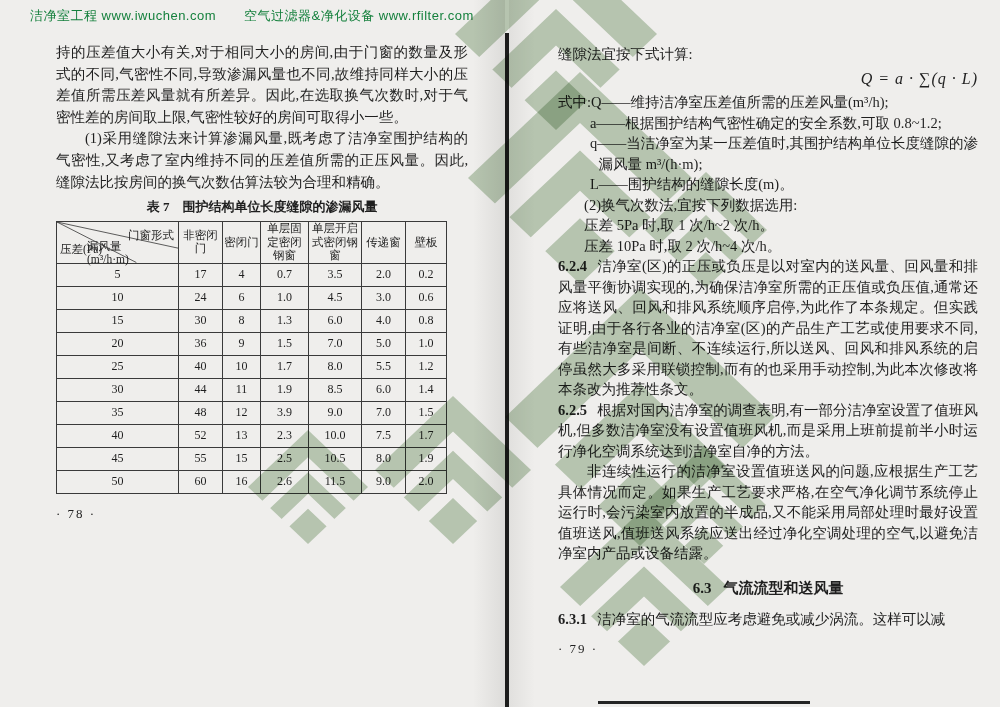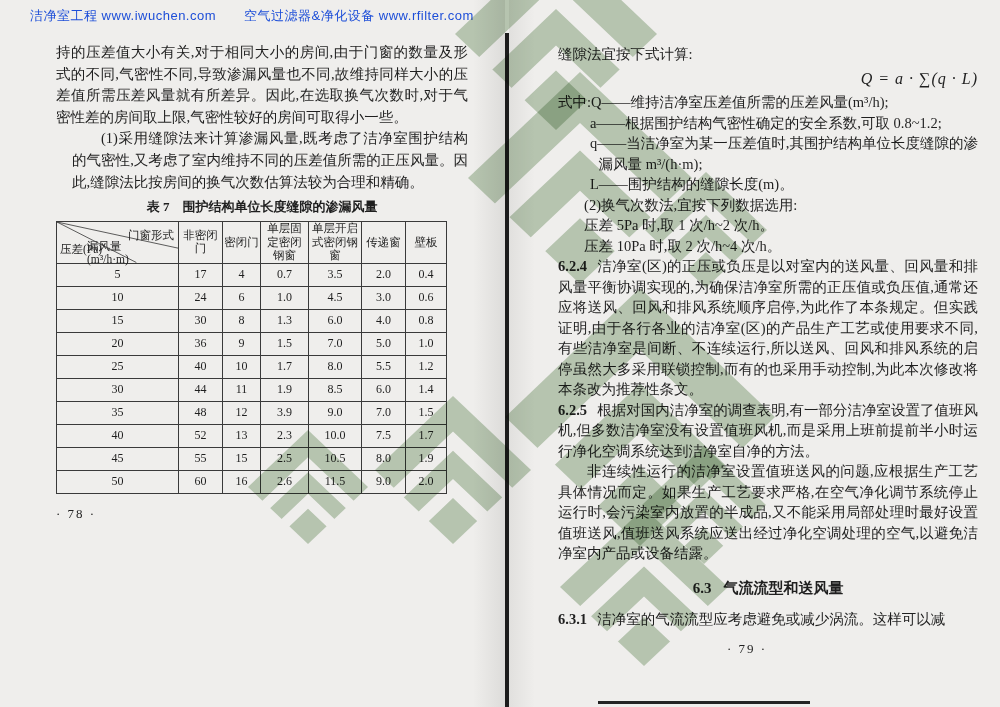--- a/index.html
+++ b/index.html
@@ -4,39 +4,39 @@
 <style>
   html,body{margin:0;padding:0;}
   body{
     width:1000px;height:707px;position:relative;overflow:hidden;
     background:#efeeec;
     font-family:"Liberation Serif","DejaVu Serif",serif;
     color:#1f1f1f;
   }
   .scan-header{
     position:absolute;left:30px;top:7px;font-size:13px;letter-spacing:.5px;
-    color:#1d4ed8;font-family:"Liberation Sans","DejaVu Sans",sans-serif;white-space:nowrap;
+    color:#15803d;font-family:"Liberation Sans","DejaVu Sans",sans-serif;white-space:nowrap;
   }
   .scan-header .gap{display:inline-block;width:28px;}
   
   .page-left{position:absolute;left:56px;top:42px;width:412px;font-size:14.5px;line-height:21.6px;text-align:justify;}
   .page-left p{margin:0;word-break:break-all;}
-  .page-left p.indent{text-indent:2em;margin-left:16px;}
+  .page-left p.indent{text-indent:2em;}
   .tbl-caption{margin-top:5px;text-align:center;font-weight:bold;font-size:13px;line-height:18px;}
   table.leak{border-collapse:collapse;table-layout:fixed;margin-top:5px;width:390px;}
   table.leak td,table.leak th{border:1px solid #3a3a3a;text-align:center;vertical-align:middle;padding:0 1px;font-weight:normal;}
   table.leak th{font-size:11.5px;line-height:13.5px;word-break:break-all;}
   table.leak td{font-size:12px;height:22px;}
   .corner{position:relative;height:62px;padding:0 !important;}
   .corner svg{position:absolute;left:0;top:0;width:100%;height:100%;}
   .corner .c-top{position:absolute;right:4px;top:3px;font-size:11.5px;}
   .corner .c-mid{position:absolute;left:30px;top:18px;font-size:11.5px;line-height:13px;text-align:left;}
   .corner .c-bot{position:absolute;left:3px;bottom:2px;font-size:11.5px;}
   .pagenum{margin-top:9px;font-size:13px;letter-spacing:2px;}
-  .pagenum.right{text-align:center;padding-right:42px;}
+  .pagenum.right{text-align:left;padding-right:42px;}
   
   .page-right{position:absolute;left:558px;top:44px;width:420px;font-size:14.5px;line-height:20.5px;text-align:justify;}
   .page-right p{margin:0;word-break:break-all;}
   .formula{ text-align:right;font-style:italic;font-size:16px;margin:4px 0 3px 0 !important;letter-spacing:1px;}
   .d1{padding-left:6.2em;text-indent:-4em;}
   .d2{padding-left:2.8em;text-indent:-0.6em;}
   .d3{padding-left:2.2em;}
   .item{padding-left:1.8em;}
   .sec b{margin-right:.7em;}
   .cont{text-indent:2em;}
@@ -104,21 +104,21 @@
       </tr>
     </thead>
     <tbody>
         <tr>
           <td>5</td>
           <td>17</td>
           <td>4</td>
           <td>0.7</td>
           <td>3.5</td>
           <td>2.0</td>
-          <td>0.4</td>
+          <td>0.2</td>
         </tr>
         <tr>
           <td>10</td>
           <td>24</td>
           <td>6</td>
           <td>1.0</td>
           <td>4.5</td>
           <td>3.0</td>
           <td>0.6</td>
         </tr>

